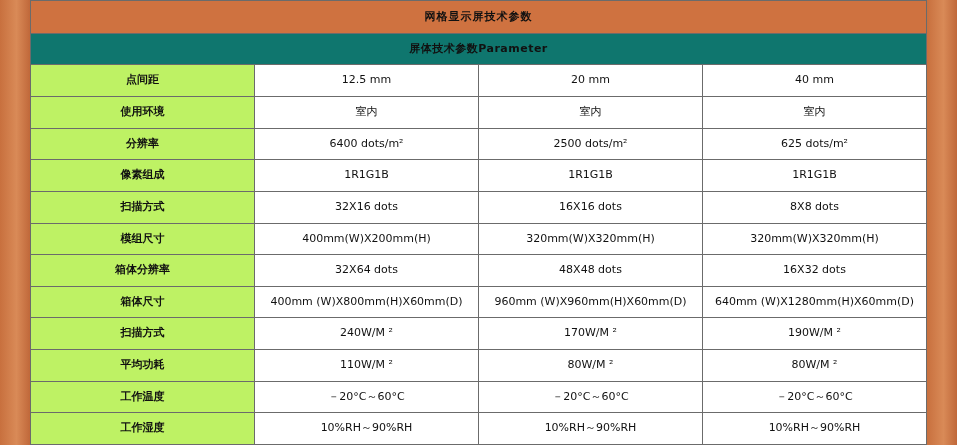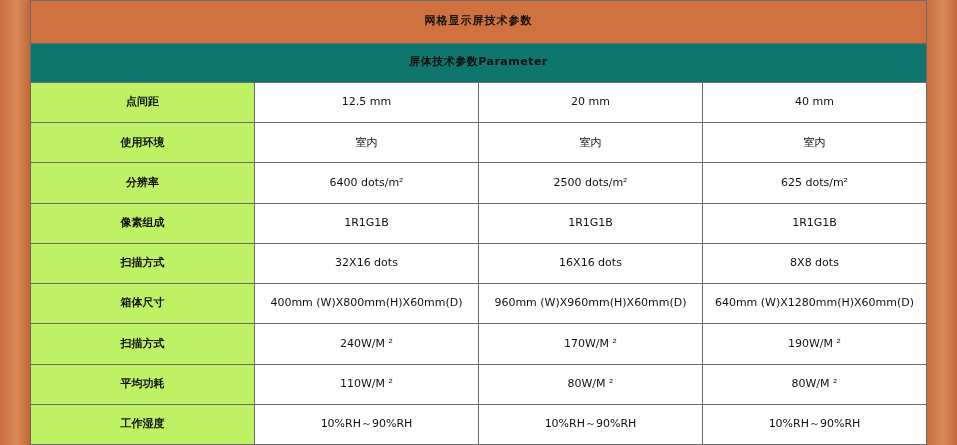--- a/index.html
+++ b/index.html
@@ -119,38 +119,56 @@
         <td class="val-cell">1R1G1B</td>
         <td class="val-cell">1R1G1B</td>
       </tr>
       <tr class="body-row">
         <td class="label-cell">扫描方式</td>
         <td class="val-cell">32X16 dots</td>
         <td class="val-cell">16X16 dots</td>
         <td class="val-cell">8X8 dots</td>
       </tr>
       <tr class="body-row">
+        <td class="label-cell">模组尺寸</td>
+        <td class="val-cell">400mm(W)X200mm(H)</td>
+        <td class="val-cell">320mm(W)X320mm(H)</td>
+        <td class="val-cell">320mm(W)X320mm(H)</td>
+      </tr>
+      <tr class="body-row">
+        <td class="label-cell">箱体分辨率</td>
+        <td class="val-cell">32X64 dots</td>
+        <td class="val-cell">48X48 dots</td>
+        <td class="val-cell">16X32 dots</td>
+      </tr>
+      <tr class="body-row">
         <td class="label-cell">箱体尺寸</td>
         <td class="val-cell">400mm (W)X800mm(H)X60mm(D)</td>
         <td class="val-cell">960mm (W)X960mm(H)X60mm(D)</td>
         <td class="val-cell">640mm (W)X1280mm(H)X60mm(D)</td>
       </tr>
       <tr class="body-row">
         <td class="label-cell">扫描方式</td>
         <td class="val-cell">240W/M ²</td>
         <td class="val-cell">170W/M ²</td>
         <td class="val-cell">190W/M ²</td>
       </tr>
       <tr class="body-row">
         <td class="label-cell">平均功耗</td>
         <td class="val-cell">110W/M ²</td>
         <td class="val-cell">80W/M ²</td>
         <td class="val-cell">80W/M ²</td>
       </tr>
       <tr class="body-row">
+        <td class="label-cell">工作温度</td>
+        <td class="val-cell">－20°C～60°C</td>
+        <td class="val-cell">－20°C～60°C</td>
+        <td class="val-cell">－20°C～60°C</td>
+      </tr>
+      <tr class="body-row">
         <td class="label-cell">工作湿度</td>
         <td class="val-cell">10%RH～90%RH</td>
         <td class="val-cell">10%RH～90%RH</td>
         <td class="val-cell">10%RH～90%RH</td>
       </tr>
 
     </tbody>
   </table>
 </div>
 

